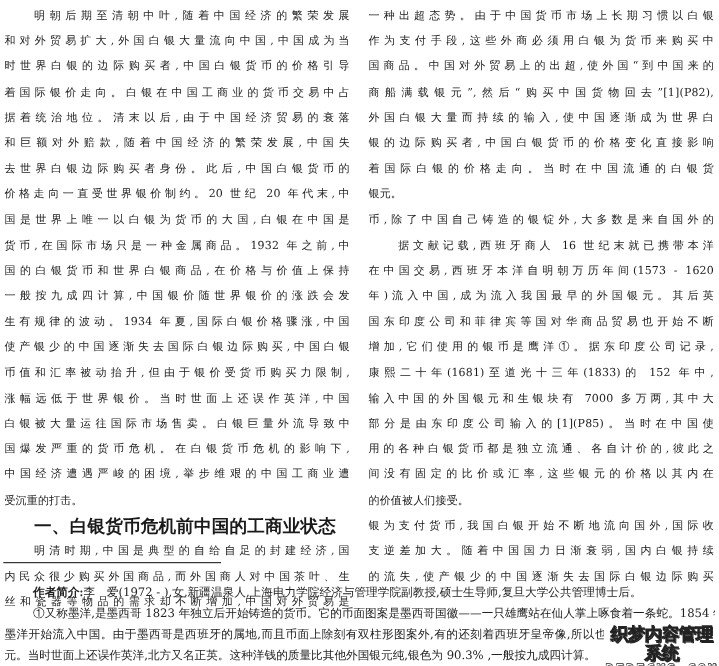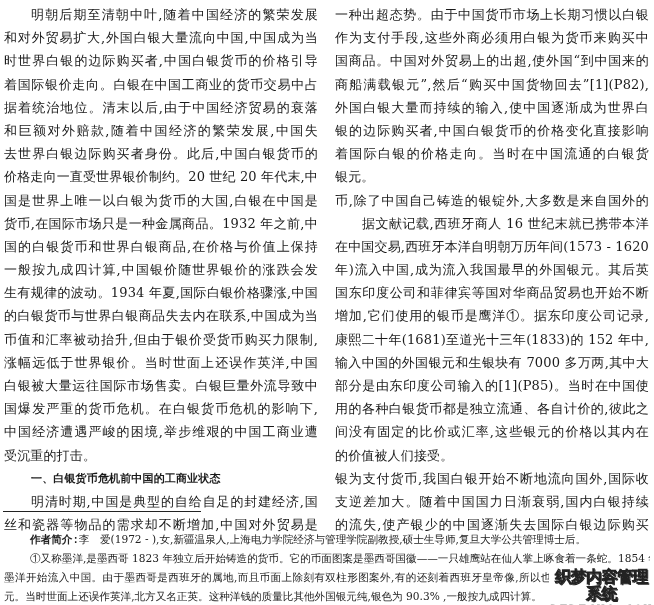--- a/index.html
+++ b/index.html
@@ -1,35 +1,35 @@
 <!DOCTYPE html>
 <html><head>
 <meta charset="utf-8">
 <style>
   html, body { margin: 0; padding: 0; background: #ffffff; }
   body { width: 654px; height: 605px; position: relative; overflow: hidden;
          font-family: "DejaVu Serif", "Liberation Serif", serif; color: #1a1a1a; }
   .col { position: absolute; top: 3px; width: 314px; }
   .col-left { left: 4px; }
   .col-right { left: 335px; }
-  .line { height: 23.2px; line-height: 23.2px; font-size: 13px; white-space: nowrap;
+  .line { height: 23.2px; line-height: 23.2px; font-size: 10px; white-space: nowrap;
           overflow: hidden; text-align: justify; text-align-last: justify; letter-spacing: 0.15px; }
   .line.last { text-align-last: left; }
   .line.indent { padding-left: 27px; }
   .line.heading { font-family: "DejaVu Sans", "Liberation Sans", sans-serif; font-weight: bold;
-                  padding-left: 27px; text-align-last: left; font-size: 11px; }
+                  padding-left: 27px; text-align-last: left; font-size: 16px; }
   .rule { position: absolute; left: 3px; top: 511px; width: 198px; height: 0;
           border-top: 1.4px solid #222; }
   .notes { position: absolute; left: 4px; top: 530px; width: 646px; }
   .note { font-family: "DejaVu Serif", "Liberation Serif", serif; font-size: 10.6px;
           height: 19px; line-height: 19px; white-space: nowrap; overflow: hidden; color: #222;
           text-align: justify; text-align-last: justify; }
   .note.indent { padding-left: 26px; }
   .note.last { text-align-last: left; }
-  .note b { font-family: Liberation Mono, monospace; font-weight: bold; }
+  .note b { font-family: Liberation Serif, serif; font-weight: bold; }
   .watermark { position: absolute; left: 549px; top: 568px; width: 105px; text-align: center;
                background: #fff; }
   .wm-cn { font-family: "DejaVu Sans", "Liberation Sans", sans-serif; font-weight: bold;
            font-size: 16px; color: #fff; line-height: 17px;
            -webkit-text-stroke: 0.6px #222; text-shadow: 1px 1px 0 #222; letter-spacing: -0.5px; }
   .wm-en { font-family: "DejaVu Sans Mono", "Liberation Mono", monospace; font-weight: bold;
            font-size: 13px; color: #fff; line-height: 16px; letter-spacing: 1.5px;
            -webkit-text-stroke: 0.6px #222; text-shadow: 1px 1px 0 #222; }
 </style>
 </head>
@@ -42,29 +42,30 @@
   <div class="line">着国际银价走向。白银在中国工商业的货币交易中占</div>
   <div class="line">据着统治地位。清末以后,由于中国经济贸易的衰落</div>
   <div class="line">和巨额对外赔款,随着中国经济的繁荣发展,中国失</div>
   <div class="line">去世界白银边际购买者身份。此后,中国白银货币的</div>
   <div class="line">价格走向一直受世界银价制约。20 世纪 20 年代末,中</div>
   <div class="line">国是世界上唯一以白银为货币的大国,白银在中国是</div>
   <div class="line">货币,在国际市场只是一种金属商品。1932 年之前,中</div>
   <div class="line">国的白银货币和世界白银商品,在价格与价值上保持</div>
   <div class="line">一般按九成四计算,中国银价随世界银价的涨跌会发</div>
   <div class="line">生有规律的波动。1934 年夏,国际白银价格骤涨,中国</div>
-  <div class="line">的白银货币与世界白银商品失去内在联系,中国成为当</div>
+  <div class="line">使产银少的中国逐渐失去国际白银边际购买,中国白银</div>
   <div class="line">币值和汇率被动抬升,但由于银价受货币购买力限制,</div>
   <div class="line">涨幅远低于世界银价。当时世面上还误作英洋,中国</div>
   <div class="line">白银被大量运往国际市场售卖。白银巨量外流导致中</div>
   <div class="line">国爆发严重的货币危机。在白银货币危机的影响下,</div>
   <div class="line">中国经济遭遇严峻的困境,举步维艰的中国工商业遭</div>
   <div class="line last">受沉重的打击。</div>
   <div class="line heading">一、白银货币危机前中国的工商业状态</div>
   <div class="line indent">明清时期,中国是典型的自给自足的封建经济,国</div>
+  <div class="line">内民众很少购买外国商品,而外国商人对中国茶叶、生</div>
   <div class="line">丝和瓷器等物品的需求却不断增加,中国对外贸易是</div>
 </div>
 
 <div class="col col-right">
   <div class="line">一种出超态势。由于中国货币市场上长期习惯以白银</div>
   <div class="line">作为支付手段,这些外商必须用白银为货币来购买中</div>
   <div class="line">国商品。中国对外贸易上的出超,使外国“到中国来的</div>
   <div class="line">商船满载银元”,然后“购买中国货物回去”[1](P82),</div>
   <div class="line">外国白银大量而持续的输入,使中国逐渐成为世界白</div>
   <div class="line">银的边际购买者,中国白银货币的价格变化直接影响</div>

